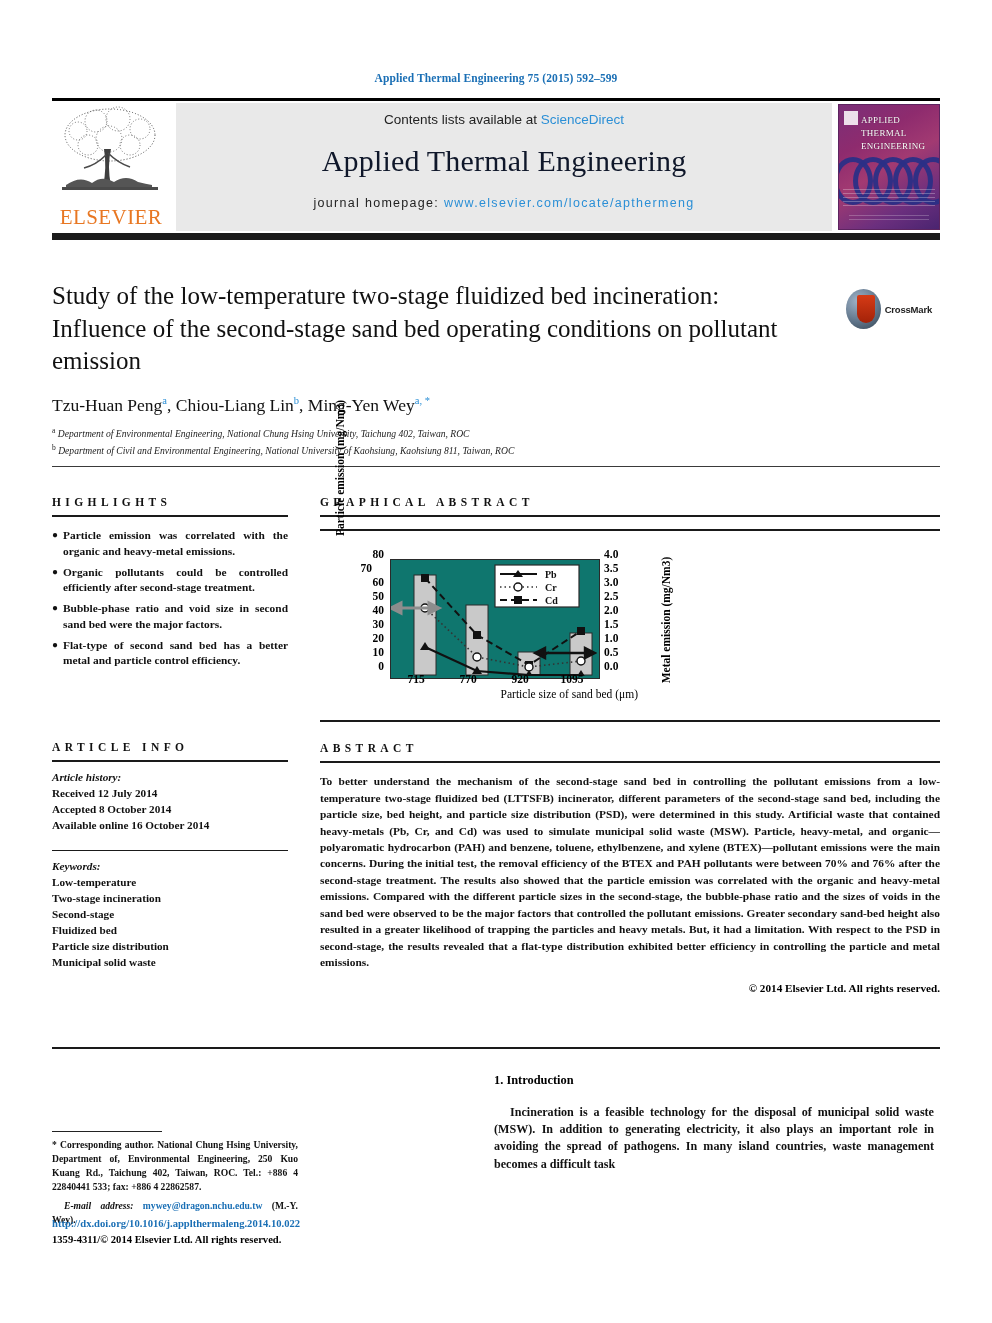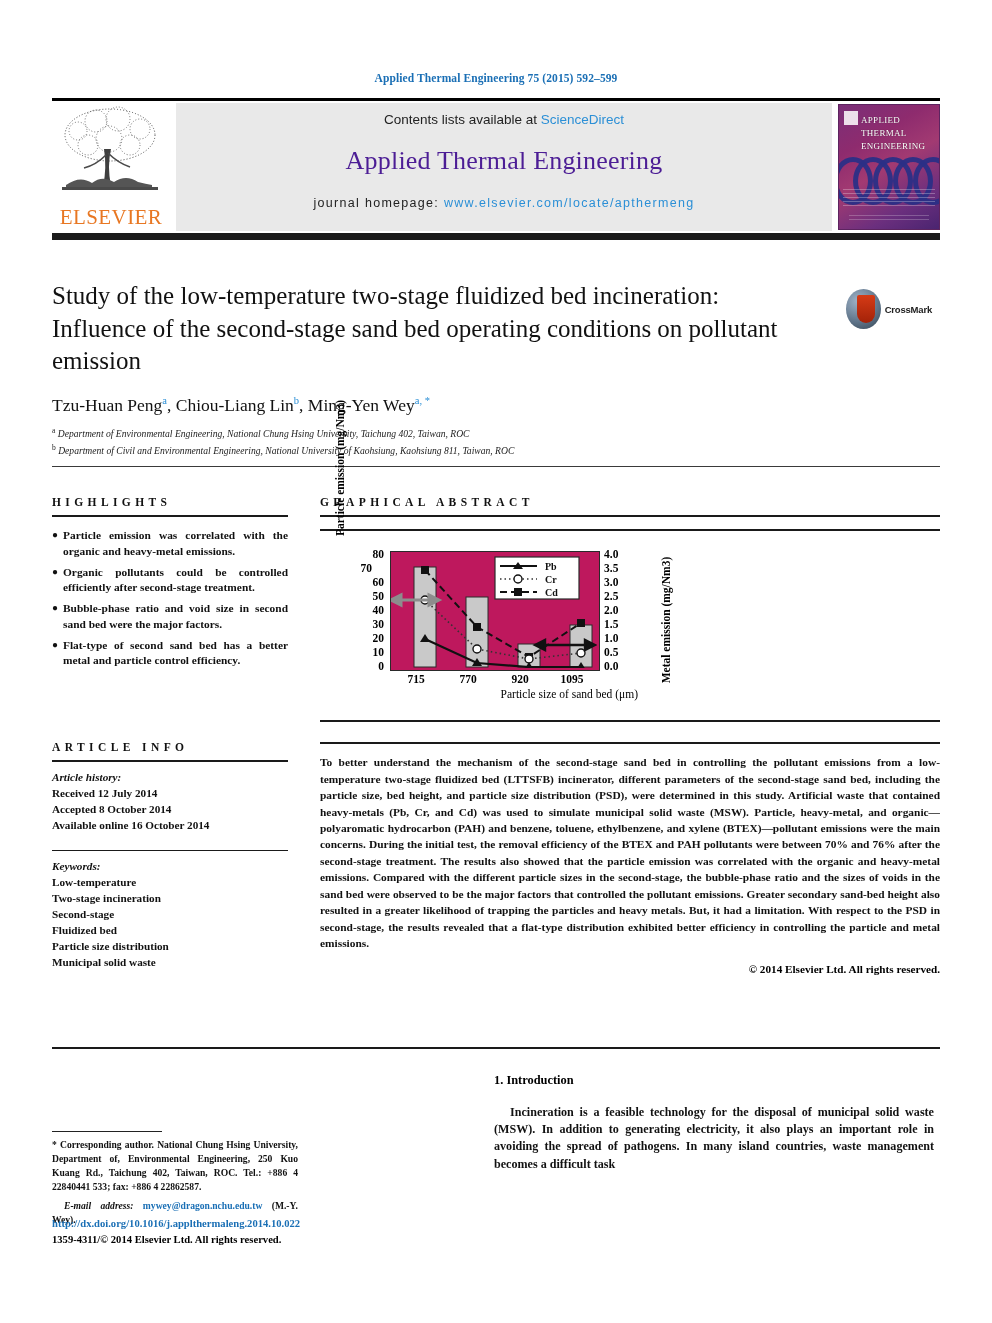--- a/index.html
+++ b/index.html
@@ -33,21 +33,21 @@
   }
 
   .mast-center{
     flex:1 1 auto;background:#e9e9e9;display:flex;flex-direction:column;
     align-items:center;justify-content:space-between;padding:9px 0 21px;
     margin:0 6px;
   }
   .contents-line{font-family:"Liberation Sans",sans-serif;font-size:13.5px;color:#222;}
   .contents-line .sd{color:#2b8fd6;}
   .journal-name{
-    font-family:"Liberation Serif",serif;font-size:26px;color:#4c1d95;letter-spacing:.2px;
+    font-family:"Liberation Serif",serif;font-size:30px;color:#0f172a;letter-spacing:.2px;
     line-height:1.05;margin-top:-2px;
   }
   .homepage{font-family:"Liberation Sans",sans-serif;font-size:12.5px;letter-spacing:1.3px;color:#222;}
   .homepage .url{color:#2b8fd6;}
 
   .cover{
     flex:0 0 100px;width:100px;height:124px;align-self:center;position:relative;overflow:hidden;
     background:linear-gradient(150deg,#7a2f78 0%,#8e2b6e 28%,#a23a72 50%,#6b2f7e 78%,#4a2470 100%);
     border:1px solid #5d2460;
   }
@@ -131,21 +131,21 @@
   }
   .ylab-right{
     position:absolute;left:322px;top:150px;width:150px;height:14px;
     transform:rotate(-90deg);transform-origin:left top;
     font-family:"Liberation Serif",serif;font-weight:bold;font-size:11.5px;
     text-align:center;white-space:nowrap;
   }
   .ytick{position:absolute;font-family:"Liberation Serif",serif;font-weight:bold;font-size:11.5px;
     line-height:1;white-space:nowrap;}
   .ytick.l{right:0;text-align:right;}
-  .plot{position:absolute;left:52px;top:6px;width:208px;height:118px;border:1.4px solid #2a2a2a;background:#be185d;}
+  .plot{position:absolute;left:52px;top:14px;width:208px;height:118px;border:1.4px solid #2a2a2a;background:#0f766e;}
   .xticks{position:absolute;left:52px;top:128px;width:208px;
     font-family:"Liberation Serif",serif;font-weight:bold;font-size:11.5px;display:flex;}
   .xticks span{flex:1 1 0;text-align:center;}
   .xlab{position:absolute;left:10px;top:143px;width:290px;text-align:right;
     font-family:"Liberation Serif",serif;font-weight:normal;font-size:11.5px;}
 
   
   .abs-box{margin-top:20px;}
   .abstract-text{margin-top:10px;font-family:"Liberation Serif",serif;font-size:11.4px;
     line-height:1.44;font-weight:bold;text-align:justify;color:#111;}
@@ -406,20 +406,21 @@
           <span>715</span>
           <span>770</span>
           <span>920</span>
           <span>1095</span>
         </div>
         <div class="xlab">Particle size of sand bed (μm)</div>
       </div>
     </div>
 
     <div class="abs-box">
+      <div class="colhead">ABSTRACT</div>
       <div class="thin-rule"></div>
       <div class="abstract-text">To better understand the mechanism of the second-stage sand bed in controlling the pollutant emissions from a low-temperature two-stage fluidized bed (LTTSFB) incinerator, different parameters of the second-stage sand bed, including the particle size, bed height, and particle size distribution (PSD), were determined in this study. Artificial waste that contained heavy-metals (Pb, Cr, and Cd) was used to simulate municipal solid waste (MSW). Particle, heavy-metal, and organic—polyaromatic hydrocarbon (PAH) and benzene, toluene, ethylbenzene, and xylene (BTEX)—pollutant emissions were the main concerns. During the initial test, the removal efficiency of the BTEX and PAH pollutants were between 70% and 76% after the second-stage treatment. The results also showed that the particle emission was correlated with the organic and heavy-metal emissions. Compared with the different particle sizes in the second-stage, the bubble-phase ratio and the sizes of voids in the sand bed were observed to be the major factors that controlled the pollutant emissions. Greater secondary sand-bed height also resulted in a greater likelihood of trapping the particles and heavy metals. But, it had a limitation. With respect to the PSD in second-stage, the results revealed that a flat-type distribution exhibited better efficiency in controlling the particle and metal emissions.</div>
       <div class="abs-copy">© 2014 Elsevier Ltd. All rights reserved.</div>
     </div>
   </div>
 
   <div class="hrule" style="top:1047px;width:888px;height:2px;background:#1a1a1a;"></div>
 
   <div class="foot-rule"></div>
   <div class="footnote">

